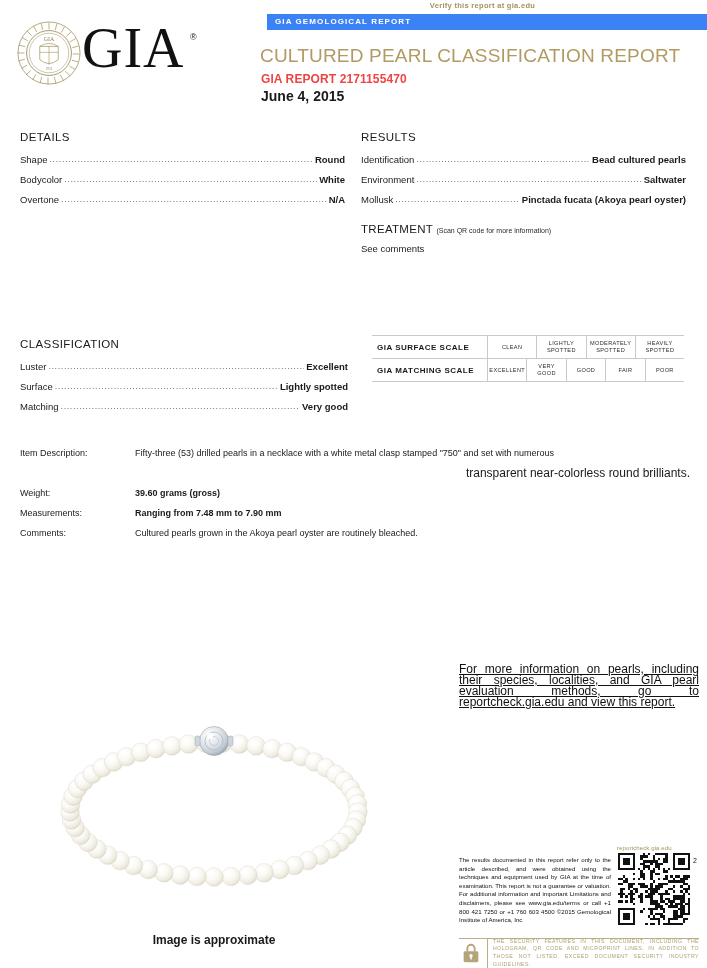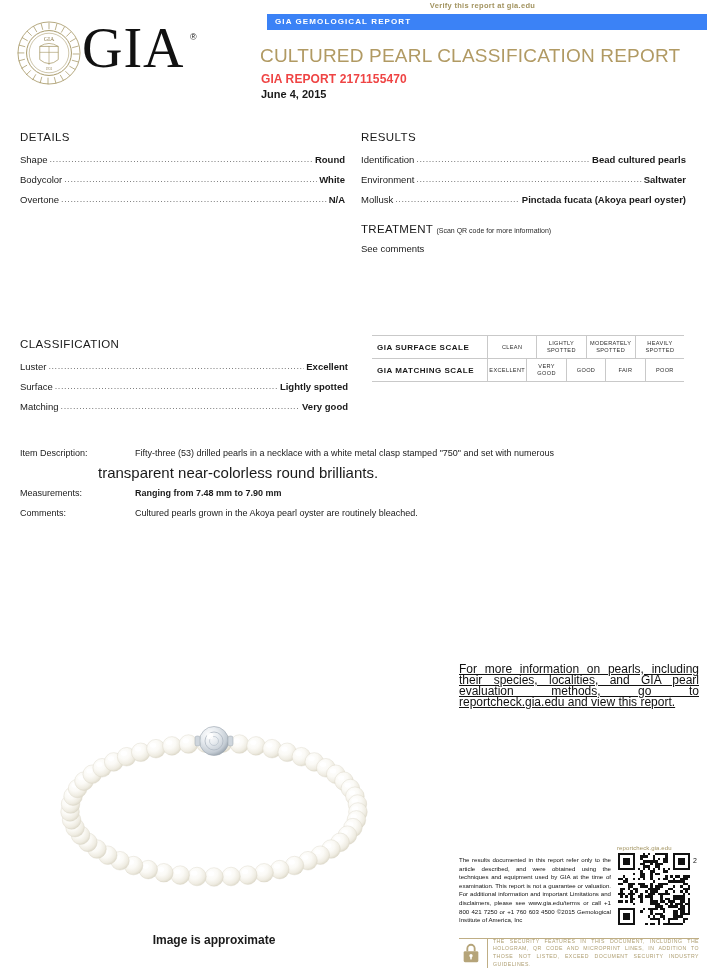--- a/index.html
+++ b/index.html
@@ -81,21 +81,21 @@
     position: absolute;
     left: 261px; top: 72px;
     font-size: 12px;
     font-weight: bold;
     letter-spacing: .1px;
     color: #ef4444;
   }
   .report-date {
     position: absolute;
     left: 261px; top: 88px;
-    font-size: 11px;
+    font-size: 14px;
     font-weight: bold;
     color: #1a1a1a;
   }
 
   
   .sect-h {
     position: absolute;
     font-size: 11.5px;
     letter-spacing: .4px;
     color: #1a1a1a;
@@ -191,21 +191,21 @@
   .desc {
     position: absolute;
     left: 20px; top: 443px;
     width: 670px;
     font-size: 9px;
   }
   .desc-row { display: flex; line-height: 20px; }
   .desc-label { flex: 0 0 115px; color: #1a1a1a; font-size: 9px; }
   .desc-value { flex: 1 1 auto; color: #1a1a1a; font-size: 9px; }
   .desc-value.b { font-weight: bold; }
-  .desc-cont { margin-left: 78px; line-height: 20px; font-size: 15px; }
+  .desc-cont { margin-left: 115px; line-height: 20px; font-size: 12px; text-align: right; }
 
   
   .img-zone {
     position: absolute;
     left: 14px; top: 690px;
     width: 400px; height: 270px;
   }
   .img-caption {
     position: absolute;
     left: 0; top: 243px;
@@ -420,20 +420,24 @@
     </div>
   </div>
 </div>
 
 <div class="desc">
   <div class="desc-row">
     <div class="desc-label">Item Description:</div>
     <div class="desc-value">Fifty-three (53) drilled pearls in a necklace with a white metal clasp stamped "750" and set with numerous</div>
   </div>
   <div class="desc-cont">transparent near-colorless round brilliants.</div>
+  <div class="desc-row">
+    <div class="desc-label">Weight:</div>
+    <div class="desc-value b">39.60 grams (gross)</div>
+  </div>
   <div class="desc-row">
     <div class="desc-label">Measurements:</div>
     <div class="desc-value b">Ranging from 7.48 mm to 7.90 mm</div>
   </div>
   <div class="desc-row">
     <div class="desc-label">Comments:</div>
     <div class="desc-value">Cultured pearls grown in the Akoya pearl oyster are routinely bleached.</div>
   </div>
 </div>
 

